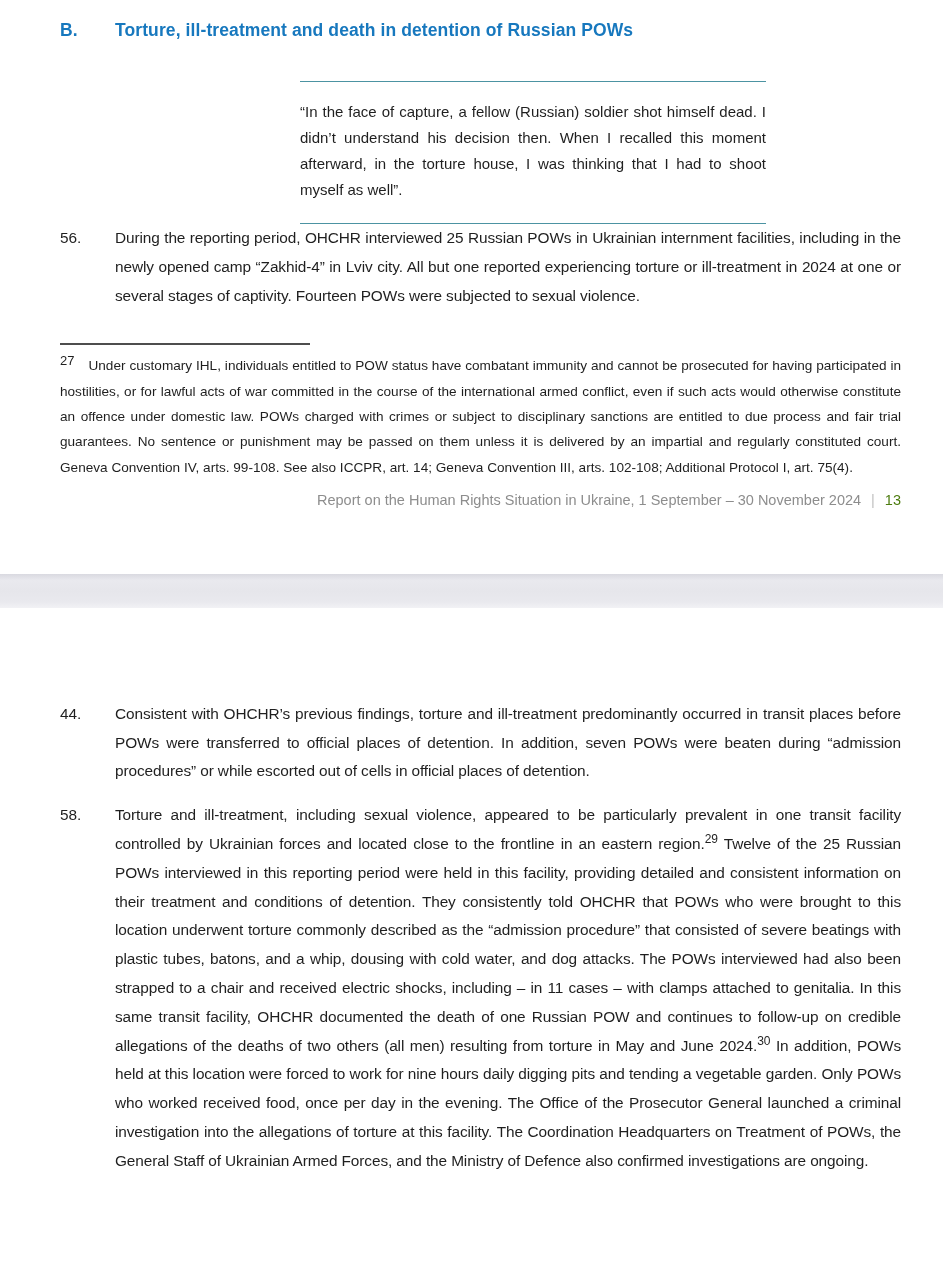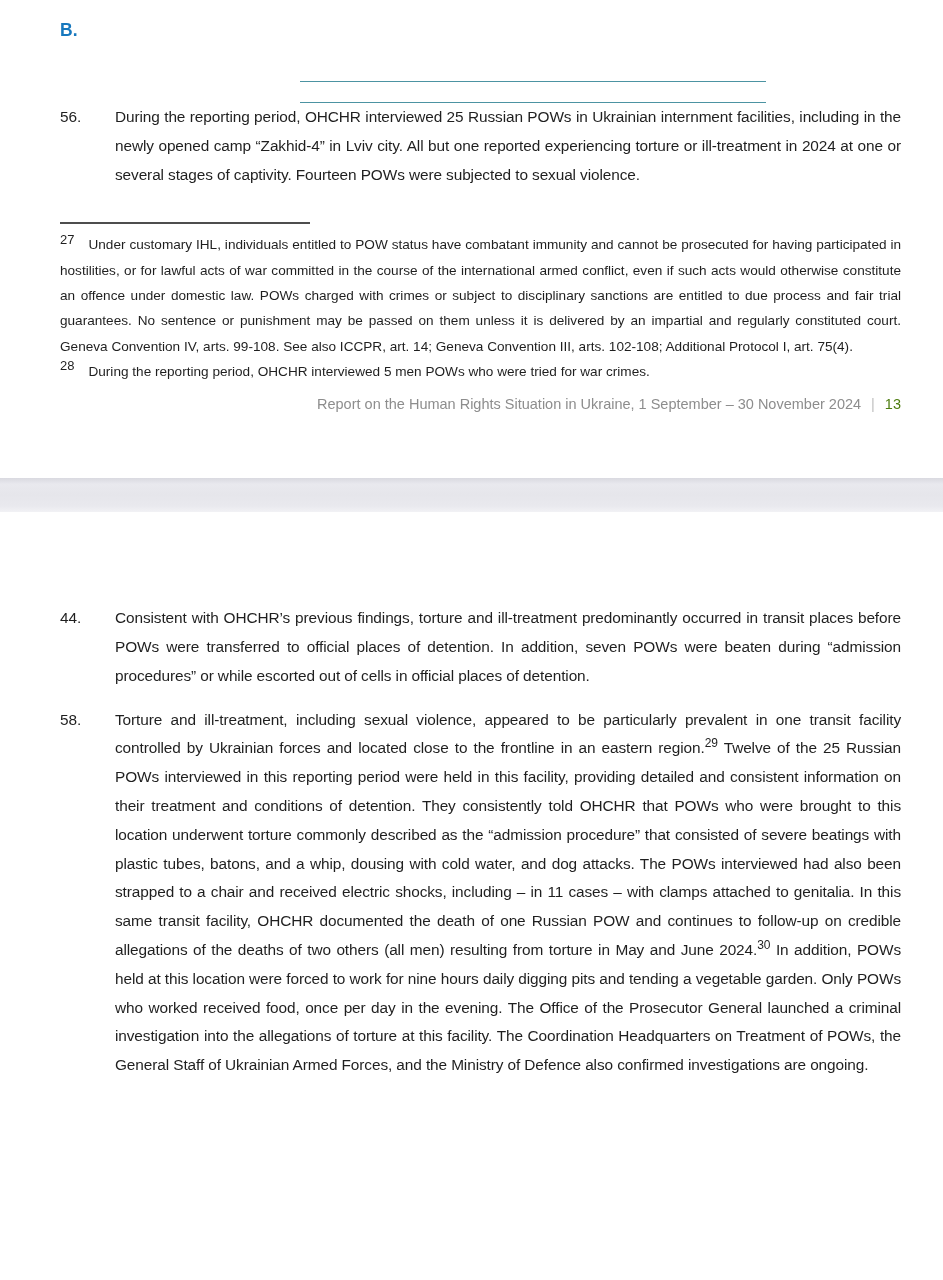--- a/index.html
+++ b/index.html
@@ -132,37 +132,38 @@
 </style>
 </head>
 <body>
 
 <div class="doc">
 
   <div class="content">
 
     <div class="heading">
       <span class="h-num">B.</span>
+      <span class="h-title">Torture, ill-treatment and death in detention of Russian POWs</span>
     </div>
 
     <div class="quote-block">
       <hr class="q-rule">
+      <div class="q-text">“In the face of capture, a fellow (Russian) soldier shot himself dead. I didn’t understand his decision then. When I recalled this moment afterward, in the torture house, I was thinking that I had to shoot myself as well”.</div>
       <hr class="q-rule q-rule-bottom">
     </div>
 
     <div class="para para-56">
       <span class="p-num">56.</span>
       <span>During the reporting period, OHCHR interviewed 25 Russian POWs in Ukrainian internment facilities, including in the newly opened camp “Zakhid-4” in Lviv city. All but one reported experiencing torture or ill-treatment in 2024 at one or several stages of captivity. Fourteen POWs were subjected to sexual violence.</span>
     </div>
 
     <hr class="footnote-sep">
 
     <div class="footnotes">
       <div class="footnote"><sup>27</sup><span>Under customary IHL, individuals entitled to POW status have combatant immunity and cannot be prosecuted for having participated in hostilities, or for lawful acts of war committed in the course of the international armed conflict, even if such acts would otherwise constitute an offence under domestic law. POWs charged with crimes or subject to disciplinary sanctions are entitled to due process and fair trial guarantees. No sentence or punishment may be passed on them unless it is delivered by an impartial and regularly constituted court. Geneva Convention IV, arts. 99-108. See also ICCPR, art. 14; Geneva Convention III, arts. 102-108; Additional Protocol I, art. 75(4).</span></div>
-      <div class="footnote"><sup>28</sup><span>During the reporting period, OHCHR interviewed 5 men POWs who were tried for war crimes.</span></div>
     </div>
 
     <div class="page-footer">
       <span class="f-title">Report on the Human Rights Situation in Ukraine, 1 September – 30 November 2024</span><span class="f-sep">|</span><span class="f-page">13</span>
     </div>
 
   </div>
 
   <div class="page-gap"></div>
 

